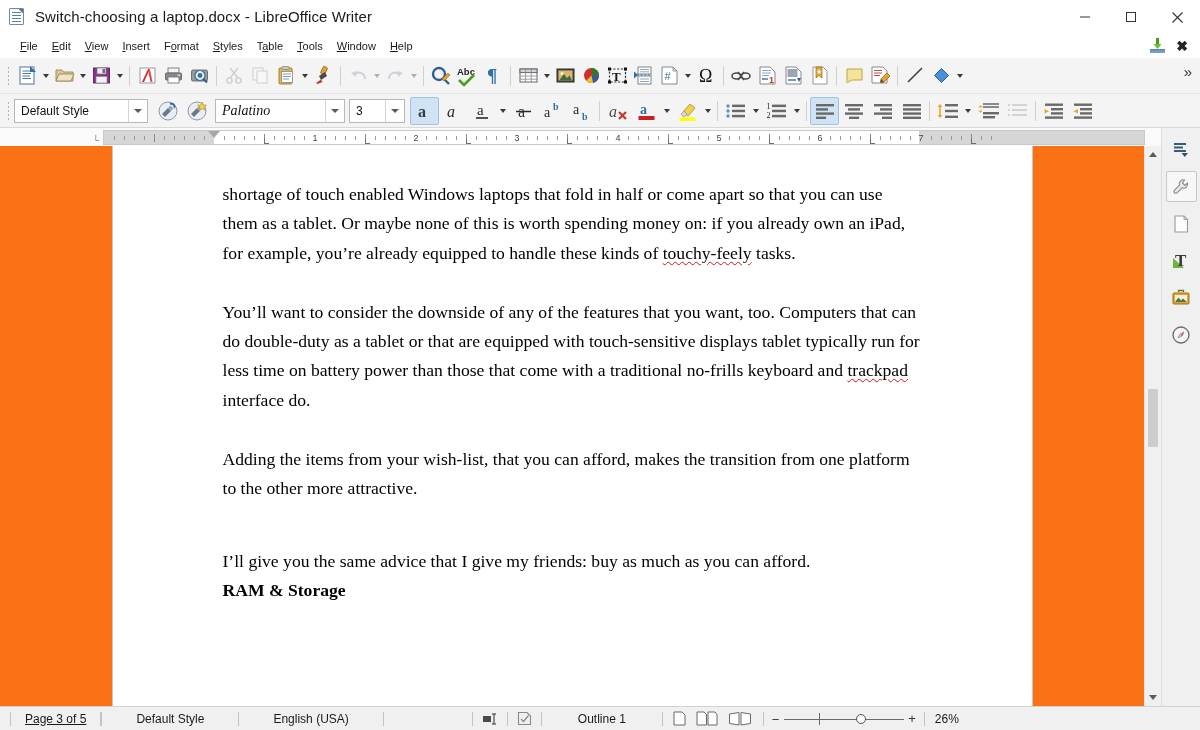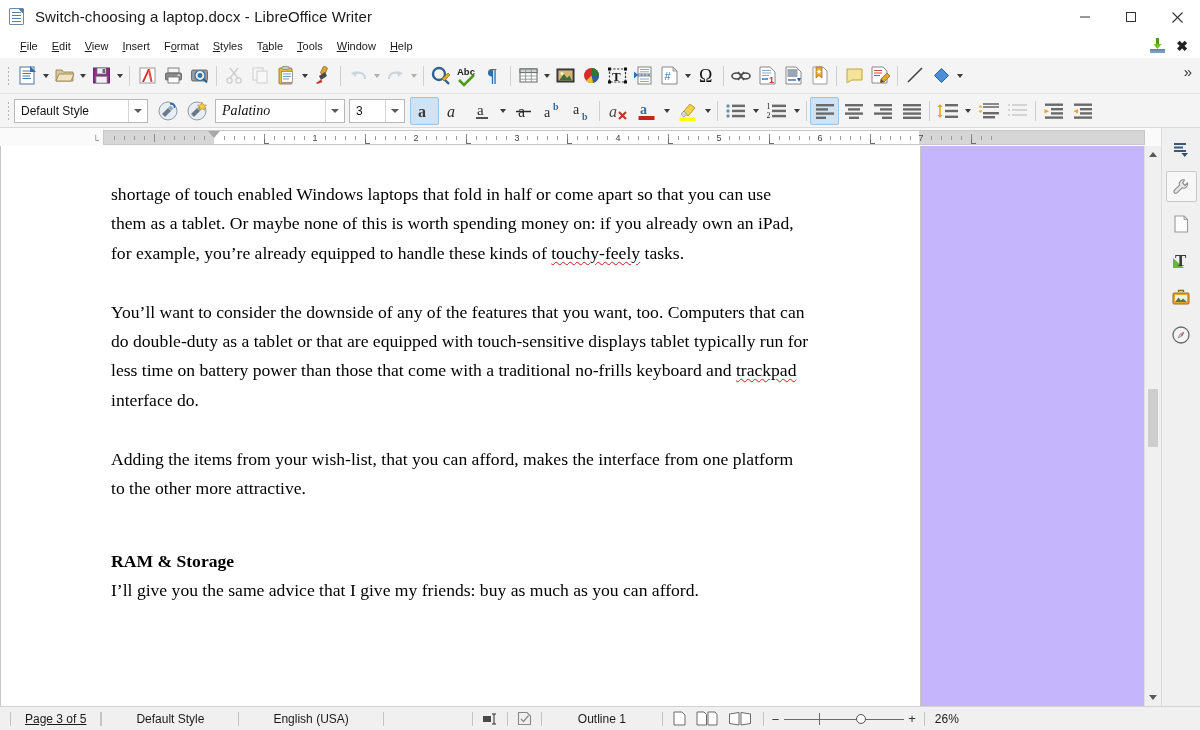--- a/index.html
+++ b/index.html
@@ -218,23 +218,23 @@
   .ind-bot {
     position: absolute; bottom: 0; left: -6px;
     width: 0; height: 0;
     border-left: 6px solid transparent; border-right: 6px solid transparent;
     border-bottom: 7px solid #a8a8a8;
   }
 
   
   .canvas-row { flex: 1 1 auto; display: flex; min-height: 0; }
   .canvas {
-    flex: 1 1 auto; background: #c4b5fd;
+    flex: 1 1 auto; background: #f97316;
     position: relative; overflow: hidden; min-width: 0;
-    display: flex; justify-content: flex-start;
+    display: flex; justify-content: center;
   }
   .page {
     width: 921px; background: #ffffff;
     border-left: 1px solid #c6c6c6; border-right: 1px solid #c6c6c6;
     margin-left: 0; position: relative;
     padding: 0 110px;
   }
   .page-inner {
     padding-top: 34px;
     font-family: "Liberation Serif", serif;
@@ -1035,32 +1035,32 @@
 
               <div class="para spacer"></div>
 
               <p class="para">
                 <span>You’ll want to consider the downside of any of the features that you want, too. Computers that can do double-duty as a tablet or that are equipped with touch-sensitive displays tablet typically run for less time on battery power than those that come with a traditional no-frills keyboard and </span><span class="sp-err">trackpad</span><span> interface do.</span>
               </p>
 
               <div class="para spacer"></div>
 
               <p class="para">
-                <span>Adding the items from your wish-list, that you can afford, makes the interface from one platform to the other more attractive.</span>
+                <span>Adding the items from your wish-list, that you can afford, makes the transition from one platform to the other more attractive.</span>
               </p>
 
               <div class="para spacer"></div>
               <div class="para spacer" style="height:14px;"></div>
 
+              <p class="para">
+                <span>I’ll give you the same advice that I give my friends: buy as much as you can afford.</span>
+              </p>
+
               <p class="para head">
                 <span>RAM &amp; Storage</span>
-              </p>
-
-              <p class="para">
-                <span>I’ll give you the same advice that I give my friends: buy as much as you can afford.</span>
               </p>
 
               <div class="para spacer"></div>
 
 
             </div>
           </div>
         </div>
 
         <div class="vscroll">

